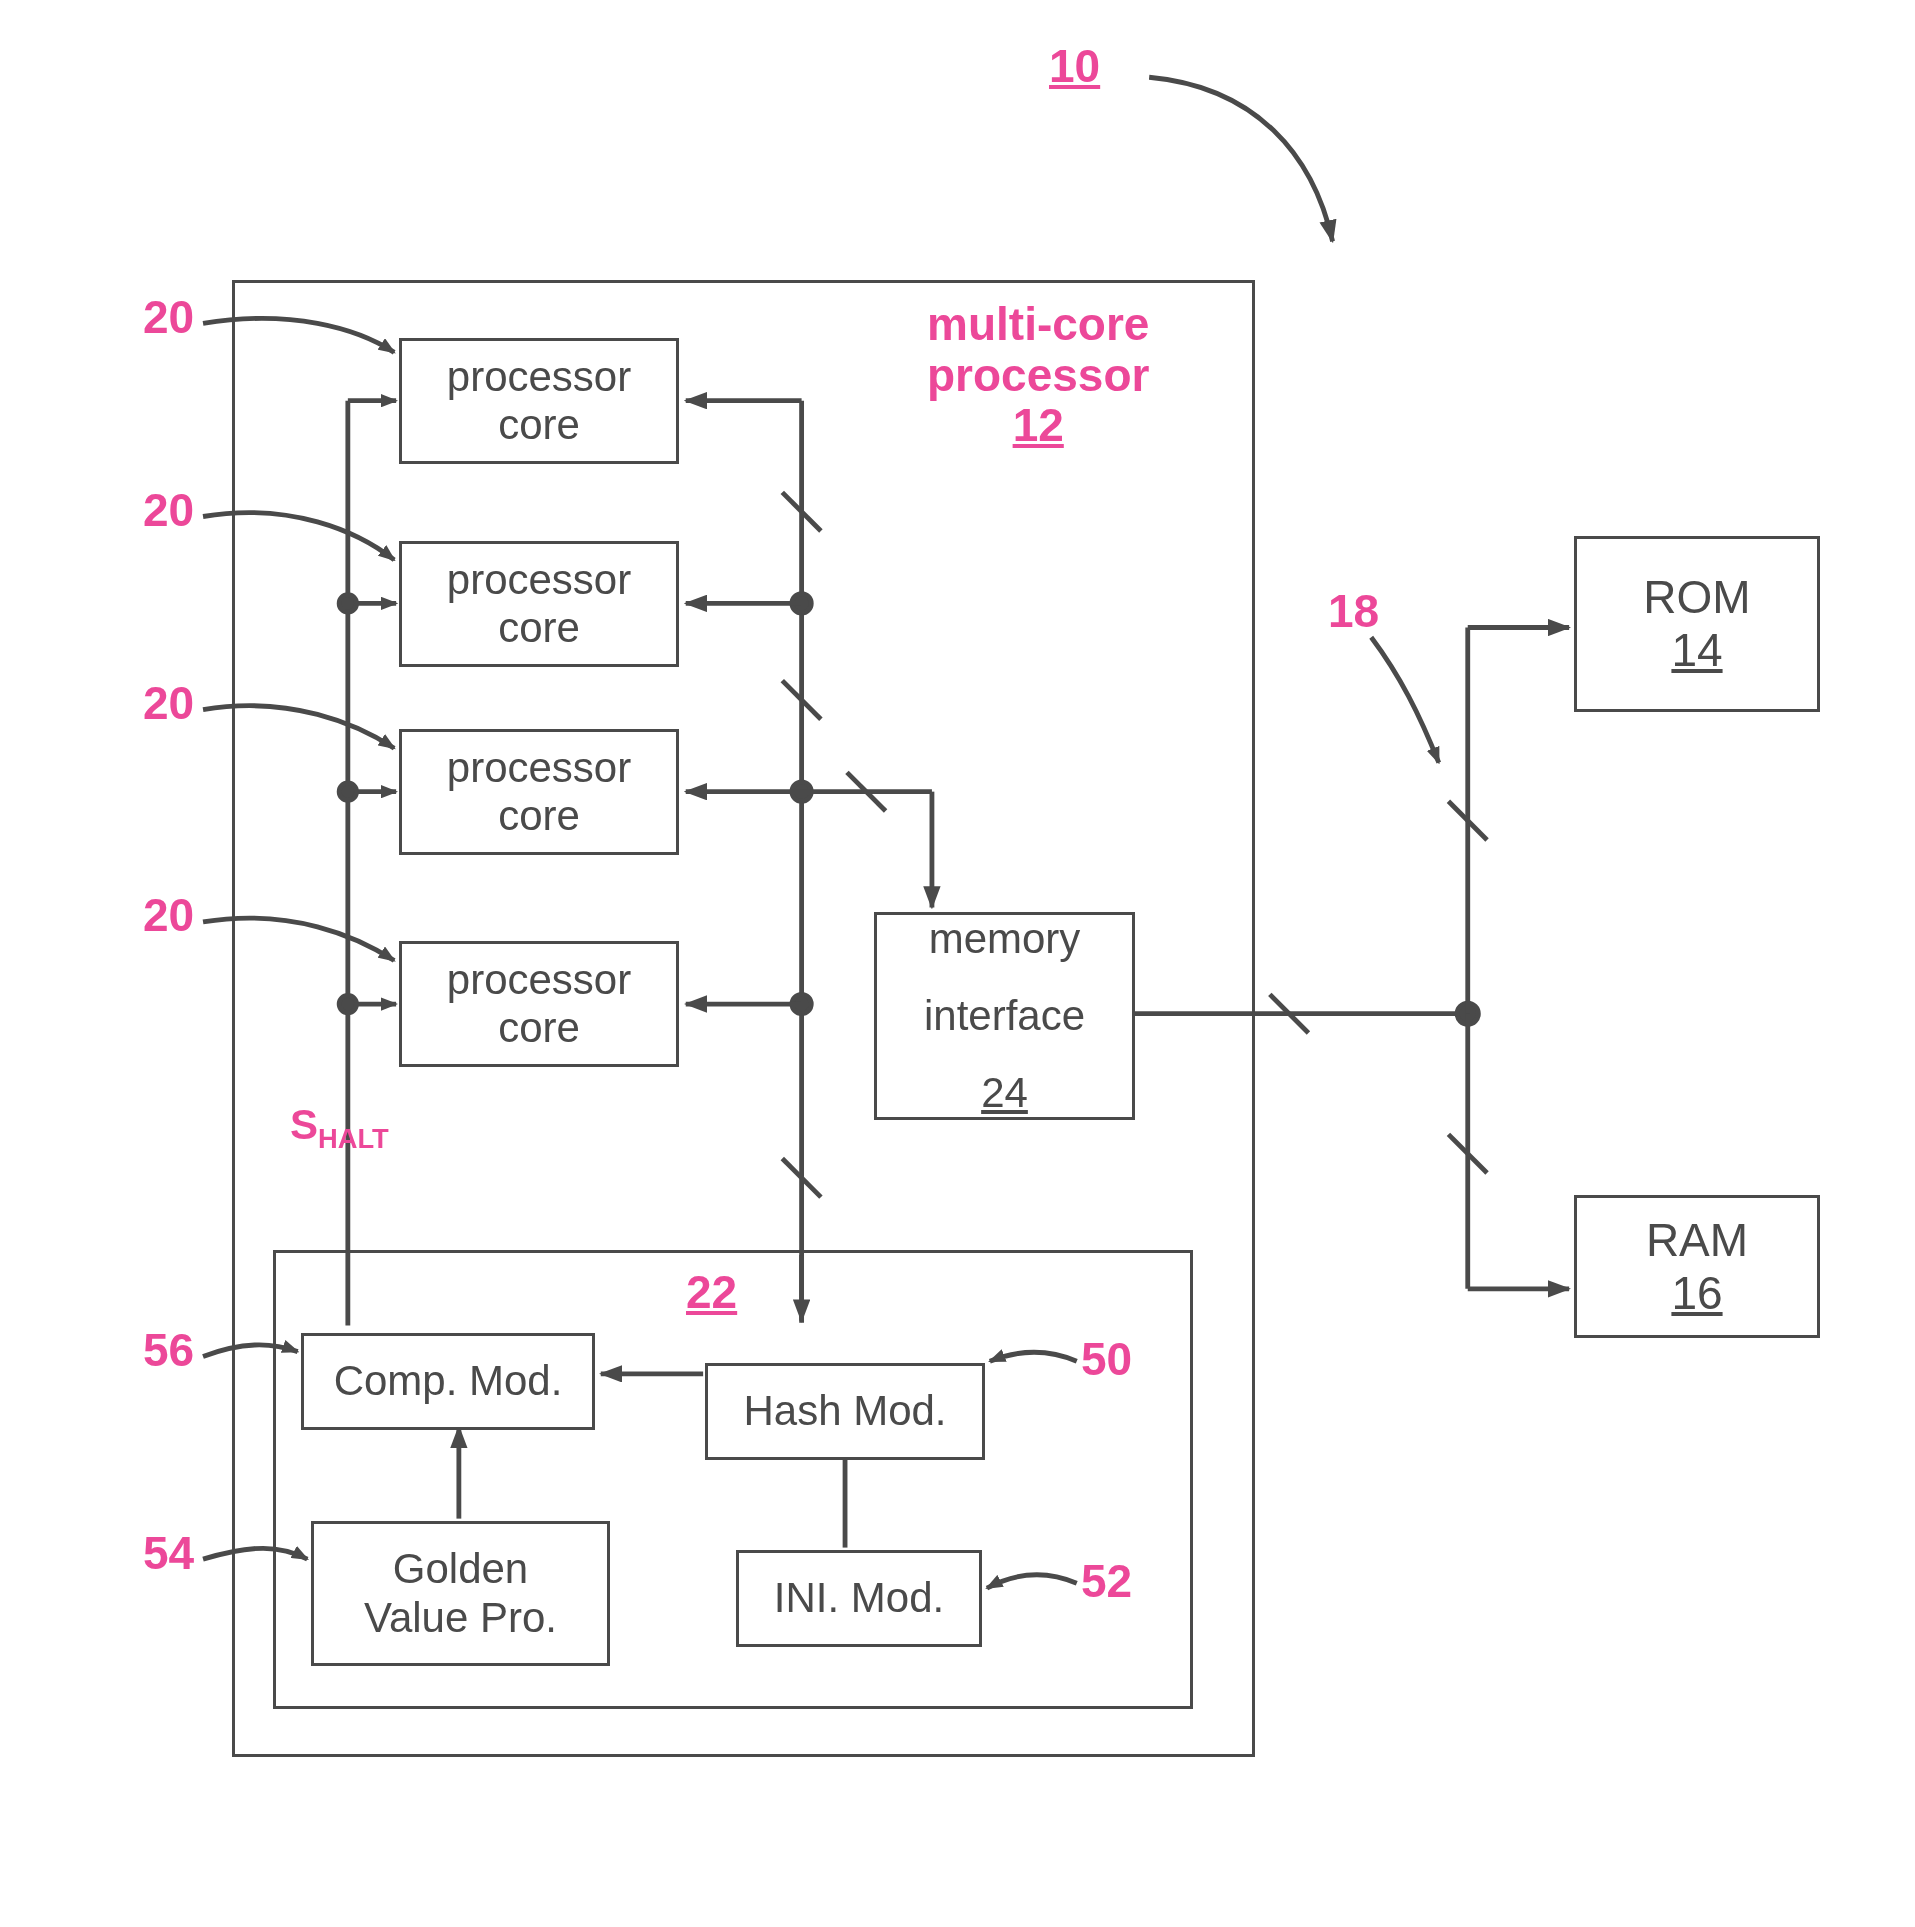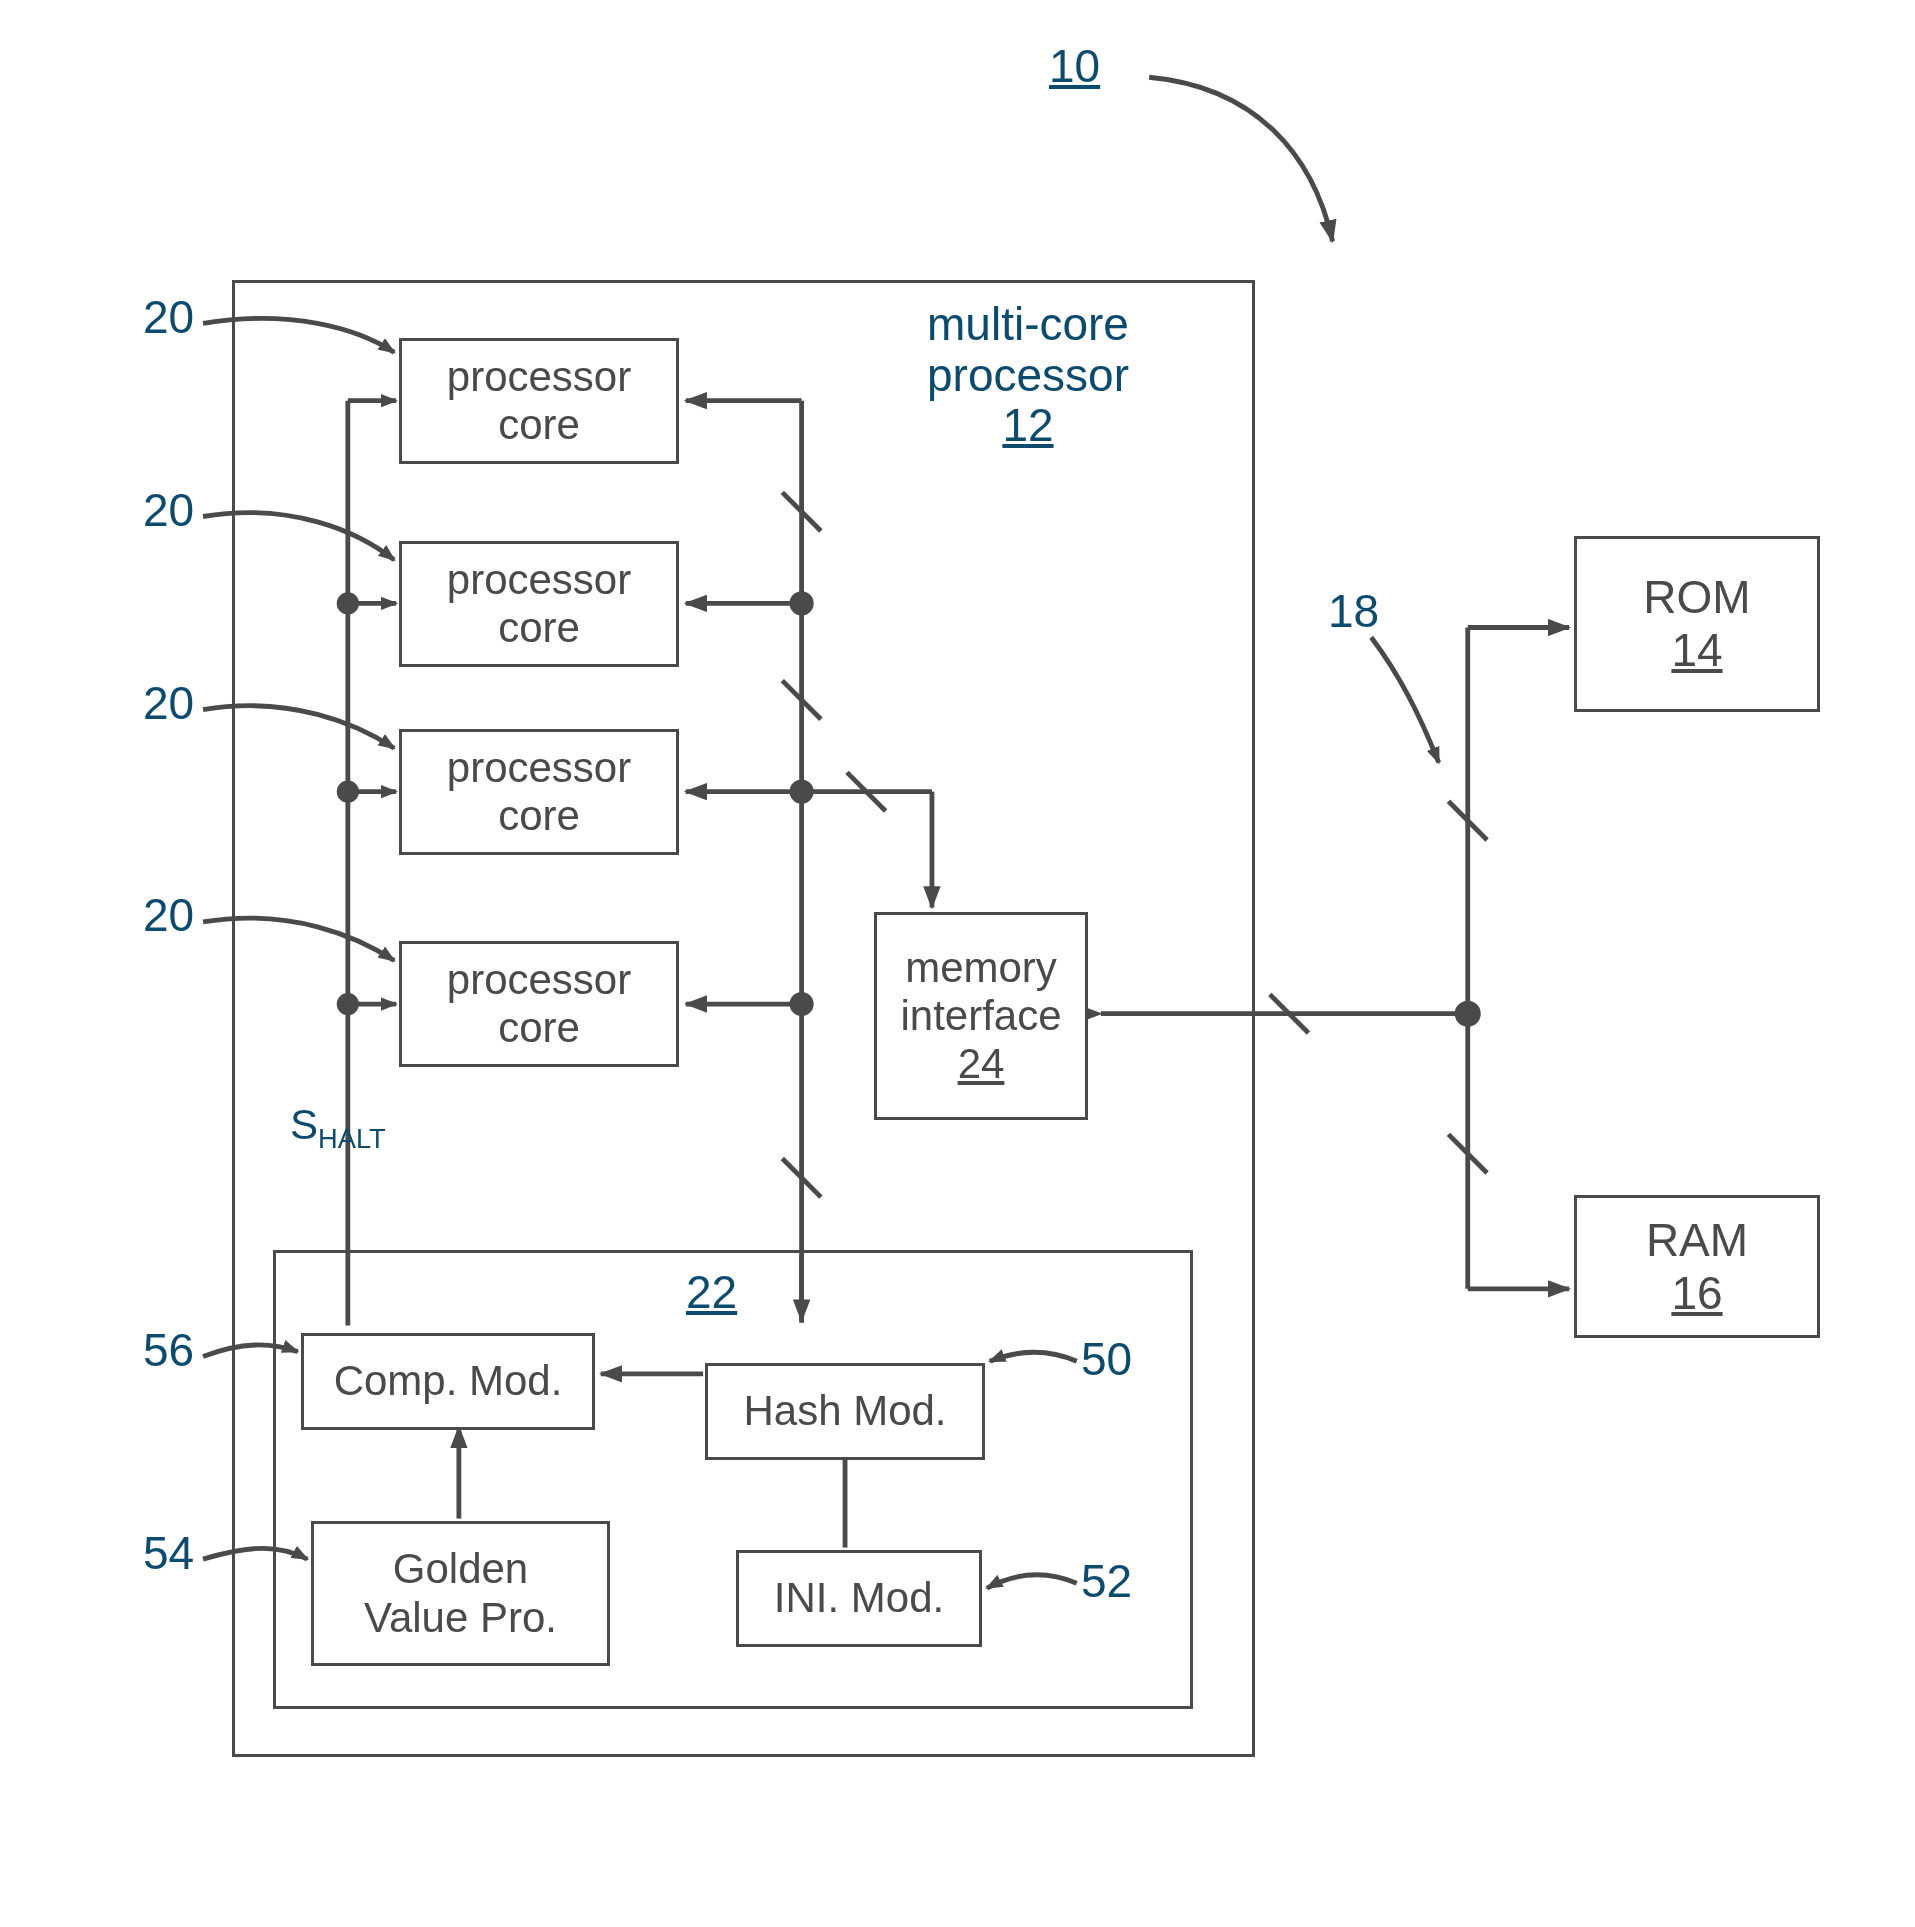--- a/index.html
+++ b/index.html
@@ -29,22 +29,23 @@
     padding: 5.8px;
     background: #ffffff;
     z-index: 3;
   }
   .nobg {
     background: transparent;
   }
   .label {
     position: absolute;
     font-size: 46px;
-    color: #0c4a6e;
+    color: #ec4899;
     z-index: 10;
+    font-weight: bold;
   }
   .underline {
     text-decoration: underline;
   }
   svg {
     position: absolute;
     top: 0;
     left: 0;
     overflow: visible;
     pointer-events: none;
@@ -96,21 +97,21 @@
   <div class="label" style="left:143px; top:483px;">20</div>
   <div class="label" style="left:143px; top:676px;">20</div>
   <div class="label" style="left:143px; top:888px;">20</div>
   <svg width="1916" height="1927" style="z-index:9" viewBox="0 0 1984 1996">
     <path d="M210,335 C300,320 370,340 408,365" stroke="#4a4a4a" stroke-width="5" fill="none" marker-end="url(#ah)"></path>
     <path d="M210,535 C300,520 370,550 408,580" stroke="#4a4a4a" stroke-width="5" fill="none" marker-end="url(#ah)"></path>
     <path d="M210,735 C300,720 370,750 408,775" stroke="#4a4a4a" stroke-width="5" fill="none" marker-end="url(#ah)"></path>
     <path d="M210,955 C300,940 370,970 408,995" stroke="#4a4a4a" stroke-width="5" fill="none" marker-end="url(#ah)"></path>
   </svg>
 
-  <div class="box" style="left:874px; top:912px; width:214px; height:208px; font-size:42px;">
+  <div class="box" style="left:874px; top:912px; width:261px; height:208px; font-size:42px;gap:29px;">
     <span>memory</span>
     <span>interface</span>
     <span class="underline">24</span>
   </div>
 
   <div class="label" style="left:290px; top:1101px; font-size:42px;">
     <span>S</span><sub style="font-size:0.65em;">HALT</sub>
   </div>
 
   <div class="box nobg" style="left:273px; top:1250px; width:920px; height:459px; z-index:2;"></div>

